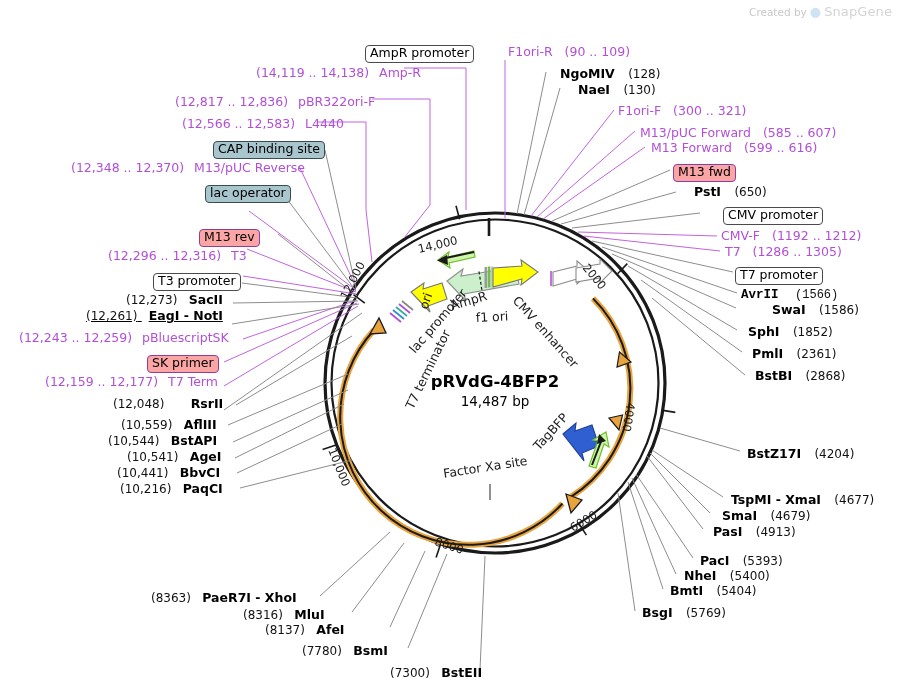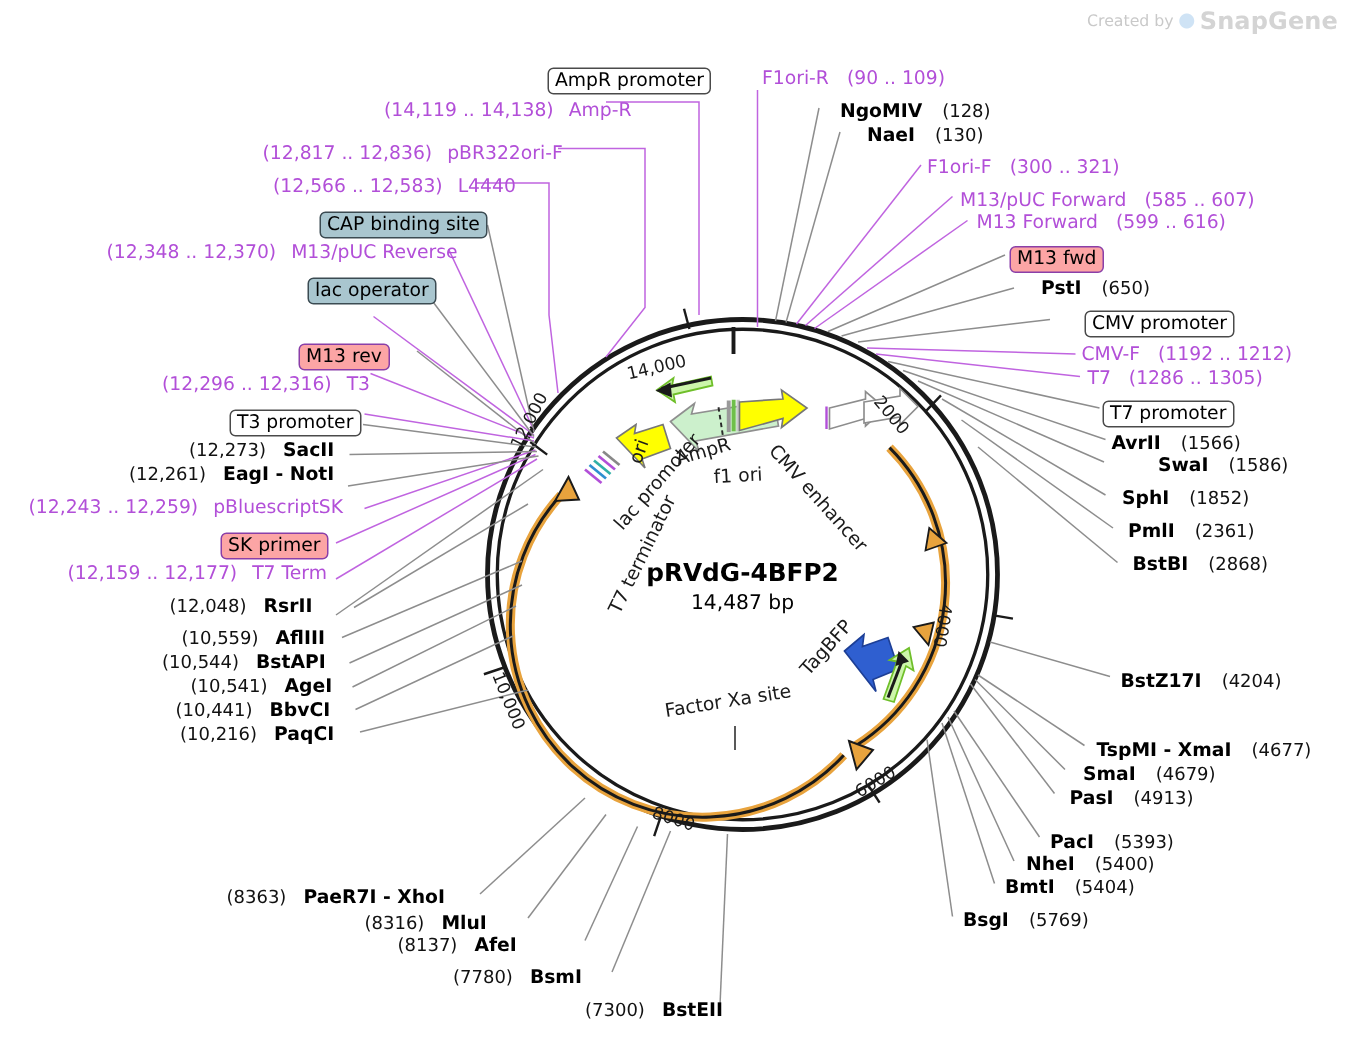--- a/index.html
+++ b/index.html
@@ -34,21 +34,21 @@
   }
   .boxed.teal{background:#a9c6cf;border-color:#3b4b52;}
   .boxed.purple{background:#fca5a5;border-color:#8a3fa8;}
 
   
   #created-by{
     position:absolute;right:9px;top:4px;
     font-size:10.5px;color:#c9c9c9;
     display:flex;align-items:center;gap:3px;
   }
-  #created-by .sg{font-size:16px;color:#d4d4d4;font-weight:bold;letter-spacing:.1px;}
+  #created-by .sg{font-size:13px;color:#d4d4d4;font-weight:normal;letter-spacing:.1px;}
   #created-by .drop{color:#cfe3f5;font-size:13px;line-height:1;}
 
   
   .ctr-name{font-size:16.5px;font-weight:bold;fill:#000;}
   .ctr-bp{font-size:13.5px;fill:#000;}
   
   .feat-name{font-size:12.5px;fill:#1a1a1a;}
   .tickno{font-size:11.5px;fill:#1a1a1a;}
 </style>
 </head>
@@ -307,42 +307,42 @@
 
   <div class="lbl" style="left:153px;top:272px;">
     <span class="boxed">T3 promoter</span>
   </div>
 
   <div class="lbl enz" style="left:126px;top:294px;">
     <span class="pos">(12,273)</span>
     <span style="margin-left:7px;">SacII</span>
   </div>
 
-  <div class="lbl enz" style="left:86px;top:310px;">
+  <div class="lbl enz" style="left:86px;top:310px;text-decoration:underline;">
     <span class="pos">(12,261)</span>
     <span style="margin-left:7px;">EagI  -  NotI</span>
   </div>
 
   <div class="lbl prim" style="left:19px;top:332px;">
     <span class="pos">(12,243 .. 12,259)</span>
     <span style="margin-left:6px;">pBluescriptSK</span>
   </div>
 
   <div class="lbl" style="left:147px;top:354px;">
     <span class="boxed purple">SK primer</span>
   </div>
 
   <div class="lbl prim" style="left:45px;top:376px;">
     <span class="pos">(12,159 .. 12,177)</span>
     <span style="margin-left:6px;">T7 Term</span>
   </div>
 
   <div class="lbl enz" style="left:113px;top:398px;">
     <span class="pos">(12,048)</span>
-    <span style="margin-left:7px;">RsrII</span>
+    <span style="margin-left:22px;">RsrII</span>
   </div>
   <div class="lbl enz" style="left:121px;top:419px;">
     <span class="pos">(10,559)</span>
     <span style="margin-left:7px;">AflIII</span>
   </div>
   <div class="lbl enz" style="left:108px;top:435px;">
     <span class="pos">(10,544)</span>
     <span style="margin-left:7px;">BstAPI</span>
   </div>
   <div class="lbl enz" style="left:127px;top:451px;">
@@ -425,21 +425,21 @@
   </div>
   <div class="lbl prim" style="left:725px;top:246px;">
     <span>T7</span>
     <span class="pos" style="margin-left:8px;">(1286 .. 1305)</span>
   </div>
 
   <div class="lbl" style="left:735px;top:266px;">
     <span class="boxed">T7 promoter</span>
   </div>
 
-  <div class="lbl enz" style="left:741px;top:289px;">
+  <div class="lbl enz" style="left:741px;top:289px;font-family:Liberation Mono, monospace;">
     <span>AvrII</span>
     <span class="pos" style="margin-left:9px;">(1566)</span>
   </div>
   <div class="lbl enz" style="left:772px;top:304px;">
     <span>SwaI</span>
     <span class="pos" style="margin-left:9px;">(1586)</span>
   </div>
   <div class="lbl enz" style="left:748px;top:326px;">
     <span>SphI</span>
     <span class="pos" style="margin-left:9px;">(1852)</span>

